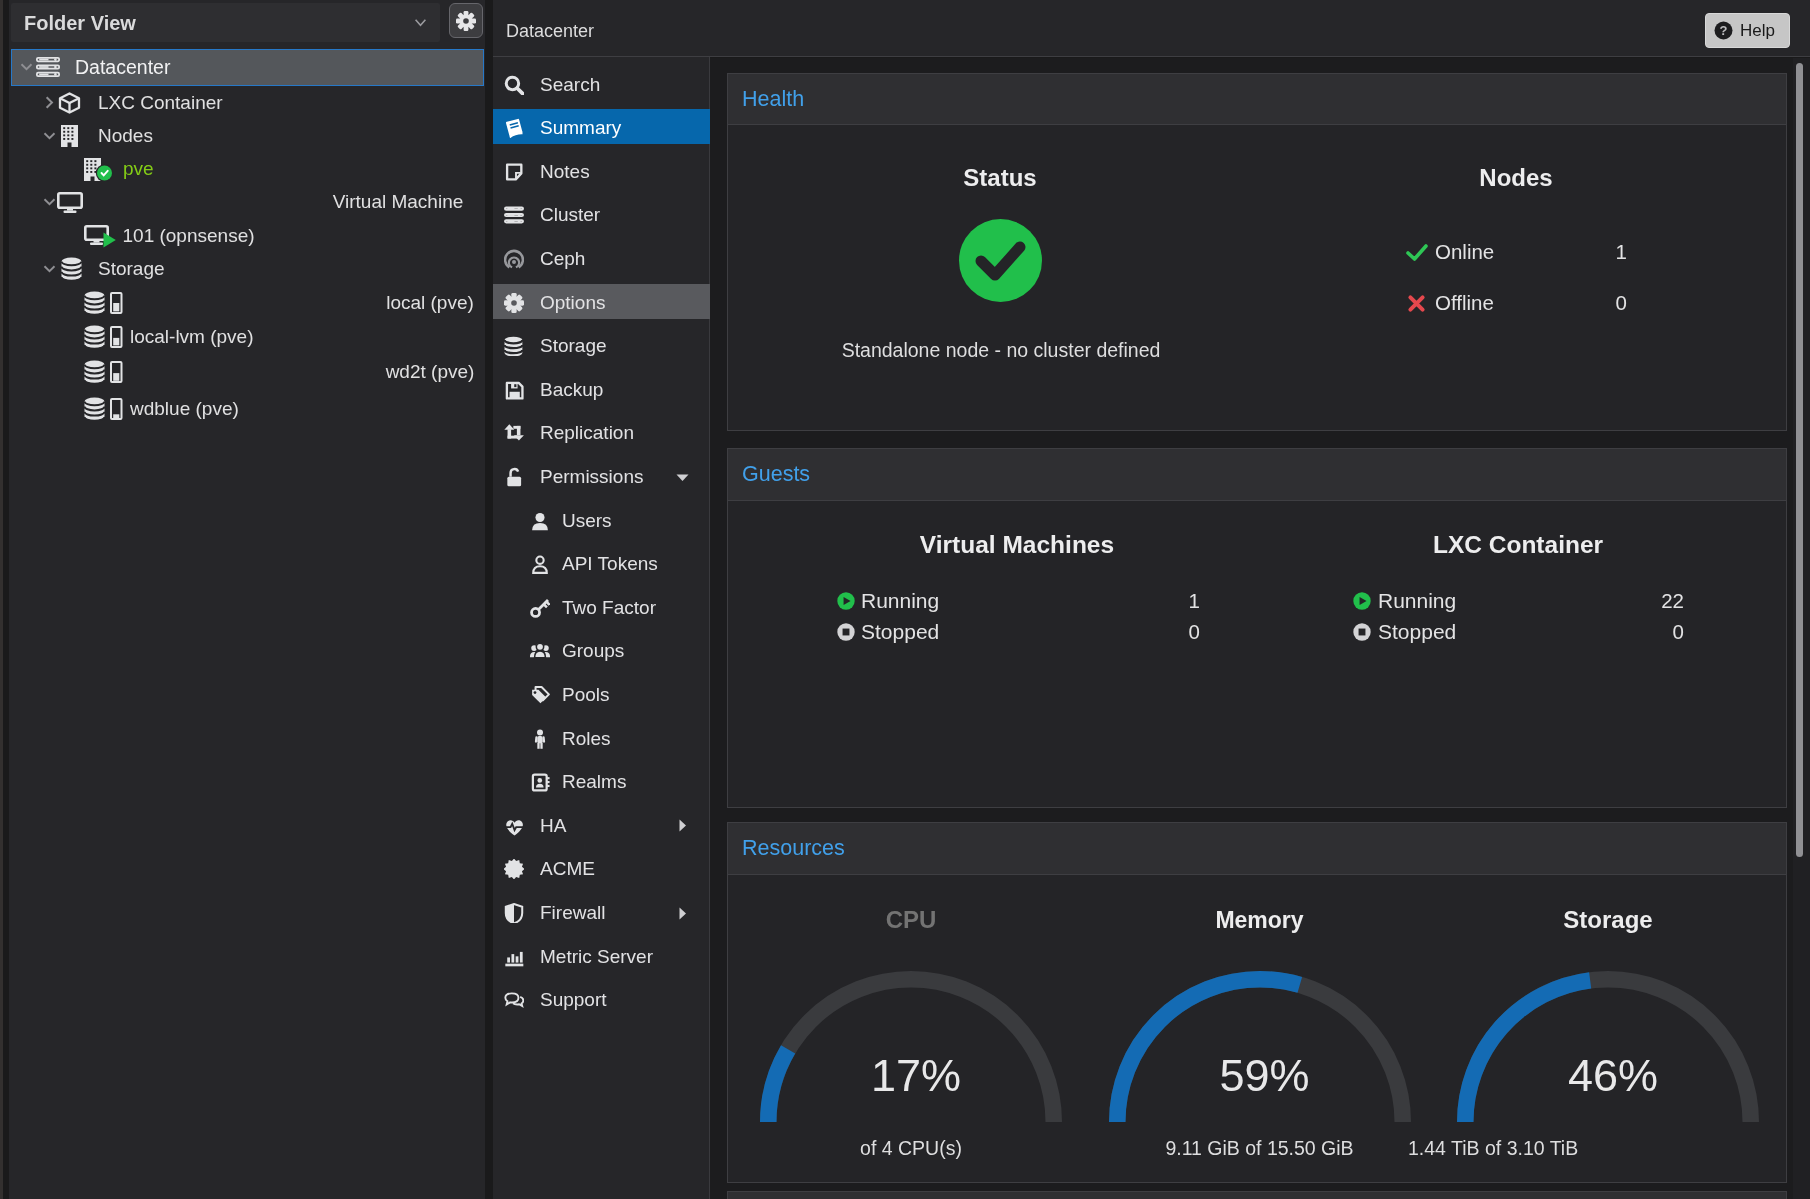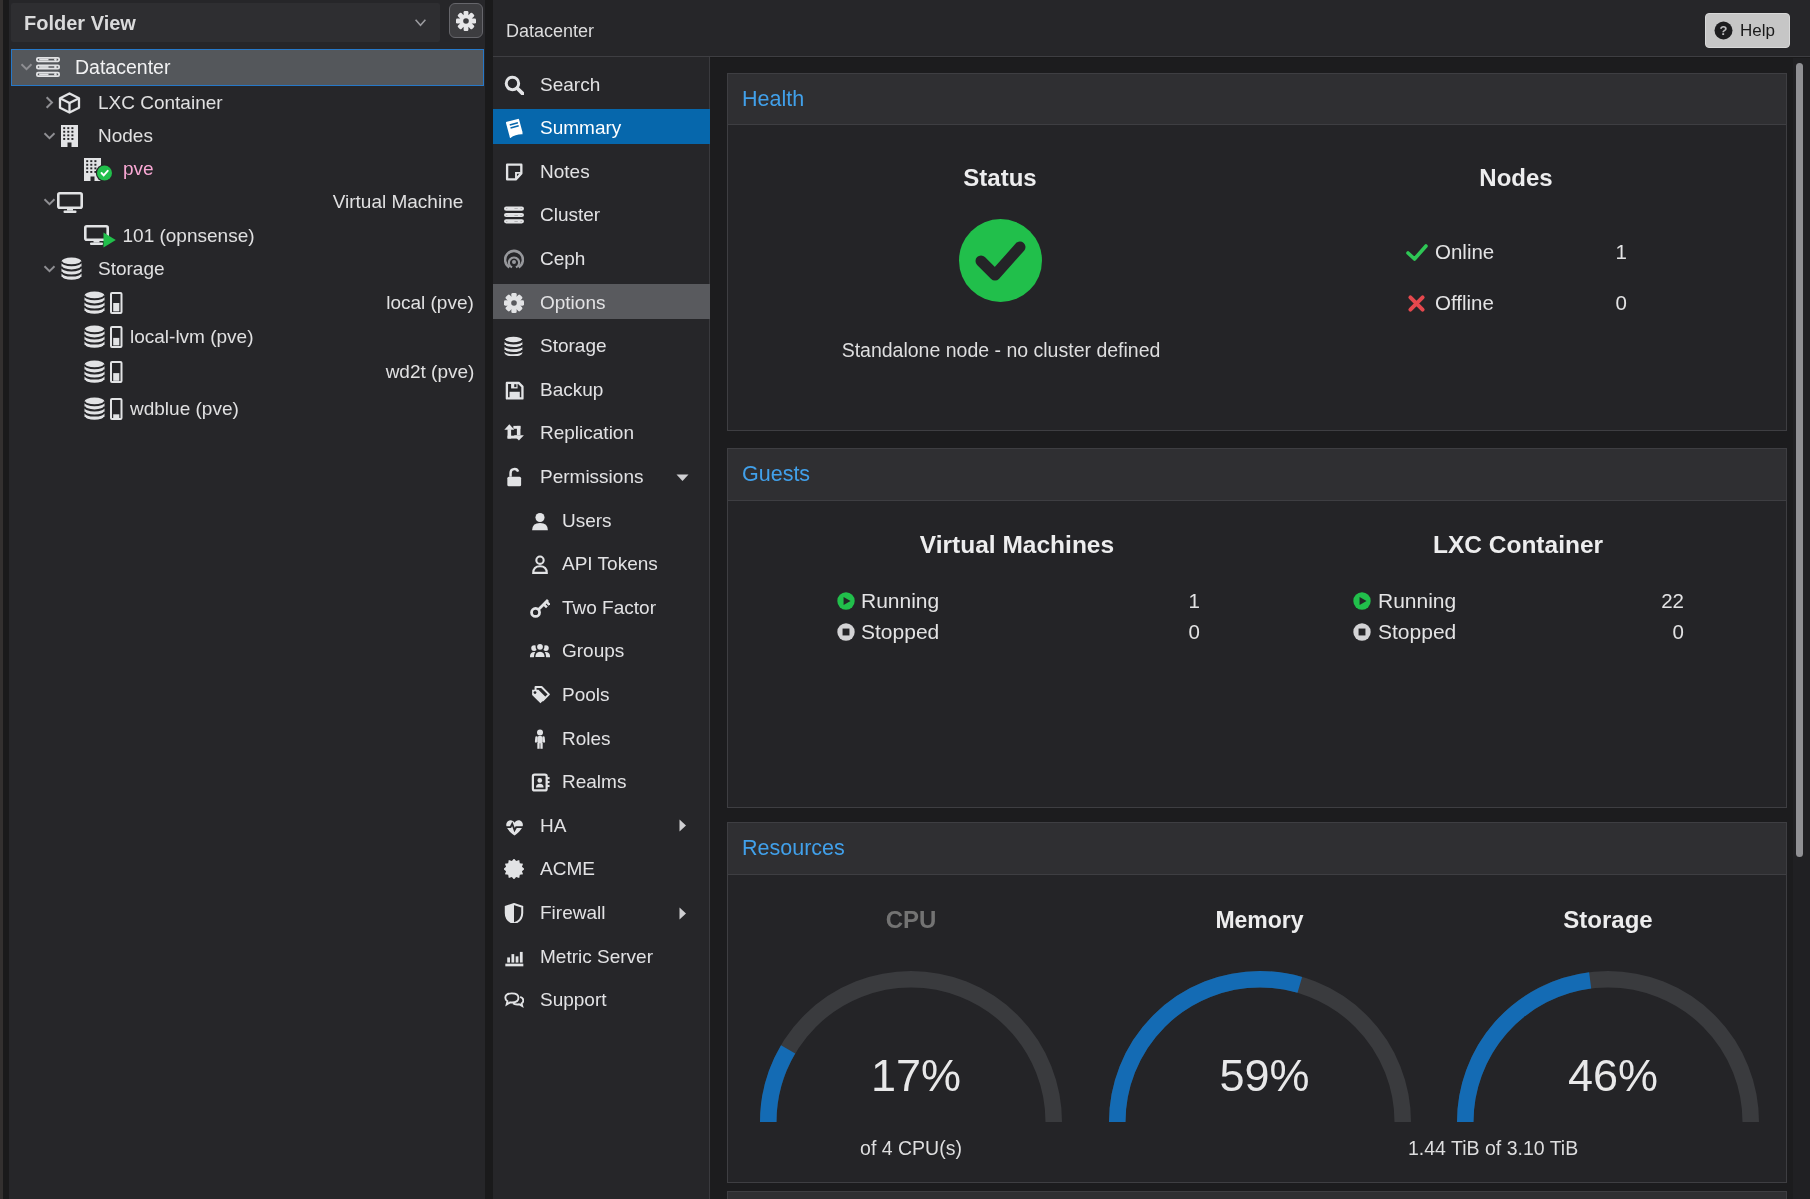--- a/index.html
+++ b/index.html
@@ -90,21 +90,21 @@
       <rect x="6.3" y="9.4" width="2" height="1.9" fill="#262629"></rect>
       <rect x="10.4" y="9.4" width="2" height="1.9" fill="#262629"></rect>
       <rect x="2.2" y="13.0" width="2" height="1.9" fill="#262629"></rect>
       <rect x="6.3" y="13.0" width="2" height="1.9" fill="#262629"></rect>
       <rect x="10.4" y="13.0" width="2" height="1.9" fill="#262629"></rect>
       <rect x="6.5" y="18.5" width="4" height="4.5" fill="#262629"></rect>
       <circle cx="20.5" cy="15" r="8.7" fill="#262629"></circle>
       <circle cx="20.5" cy="15" r="7.5" fill="#21bf4b"></circle>
       <path d="M17.5 15 l2.2 2.4 l4 -4.6" stroke="#fff" stroke-width="1.9" fill="none" stroke-linecap="round"></path>
     </svg>
-<div class="abs" style="left:123px;top:156.3px;width:600px;height:26px;font-size:19px;color:#f9a8d4;font-weight:normal;text-align:left;line-height:26px;letter-spacing:0;">pve</div>
+<div class="abs" style="left:123px;top:156.3px;width:600px;height:26px;font-size:19px;color:#84cc16;font-weight:normal;text-align:left;line-height:26px;letter-spacing:0;">pve</div>
 <svg class="abs" style="left:42.5px;top:197.3px" width="13" height="10" viewBox="0 0 11 9">
       <path d="M1 2 L5.5 6.5 L10 2" fill="none" stroke="#8f8f93" stroke-width="1.7"></path>
     </svg>
 <svg class="abs" style="left:57px;top:192.3px" width="26" height="21" viewBox="0 0 26 21">
       <rect x="1.3" y="1.3" width="23.4" height="14.4" rx="1.5" fill="none" stroke="#e2e3e5" stroke-width="2.6"></rect>
       <rect x="10.0" y="16" width="6" height="2.6" fill="#e2e3e5"></rect>
       <rect x="6.5" y="18.6" width="13" height="2.4" rx="1" fill="#e2e3e5"></rect>
     </svg>
 <div class="abs" style="left:98px;top:189.3px;width:600px;height:26px;font-size:19px;color:#e0e0e1;font-weight:normal;text-align:center;line-height:26px;letter-spacing:0;">Virtual Machine</div>
 <svg class="abs" style="left:84px;top:225px" width="36" height="26" viewBox="0 0 36 26">
@@ -413,19 +413,20 @@
       <path d="M 27.25 170 A 142.75 142.75 0 0 1 312.75 170" fill="none" stroke="#146bb4" stroke-width="16.5" pathLength="100" stroke-dasharray="17 200"></path>
     </svg>
 <div class="abs" style="left:716px;top:1048.0px;width:400px;height:56px;font-size:45px;color:#e8e8e9;font-weight:normal;text-align:center;line-height:56px;letter-spacing:0;">17%</div>
 <div class="abs" style="left:711px;top:1134.0px;width:400px;height:28px;font-size:19.5px;color:#dededf;font-weight:normal;text-align:center;line-height:28px;letter-spacing:0;">of 4 CPU(s)</div>
 <div class="abs" style="left:1059.5px;top:904.0px;width:400px;height:32px;font-size:23px;color:#ededee;font-weight:bold;text-align:center;line-height:32px;letter-spacing:0;">Memory</div>
 <svg class="abs" style="left:1089.5px;top:952px" width="340" height="180" viewBox="0 0 340 180">
       <path d="M 27.25 170 A 142.75 142.75 0 0 1 312.75 170" fill="none" stroke="#3a3b3e" stroke-width="16.5"></path>
       <path d="M 27.25 170 A 142.75 142.75 0 0 1 312.75 170" fill="none" stroke="#146bb4" stroke-width="16.5" pathLength="100" stroke-dasharray="59 200"></path>
     </svg>
 <div class="abs" style="left:1064.5px;top:1048.0px;width:400px;height:56px;font-size:45px;color:#e8e8e9;font-weight:normal;text-align:center;line-height:56px;letter-spacing:0;">59%</div>
+<div class="abs" style="left:1059.5px;top:1134.0px;width:400px;height:28px;font-size:19.5px;color:#dededf;font-weight:normal;text-align:center;line-height:28px;letter-spacing:0;">9.11 GiB of 15.50 GiB</div>
 <div class="abs" style="left:1408px;top:904.0px;width:400px;height:32px;font-size:24px;color:#ededee;font-weight:bold;text-align:center;line-height:32px;letter-spacing:0;">Storage</div>
 <svg class="abs" style="left:1438px;top:952px" width="340" height="180" viewBox="0 0 340 180">
       <path d="M 27.25 170 A 142.75 142.75 0 0 1 312.75 170" fill="none" stroke="#3a3b3e" stroke-width="16.5"></path>
       <path d="M 27.25 170 A 142.75 142.75 0 0 1 312.75 170" fill="none" stroke="#146bb4" stroke-width="16.5" pathLength="100" stroke-dasharray="46 200"></path>
     </svg>
 <div class="abs" style="left:1413px;top:1048.0px;width:400px;height:56px;font-size:45px;color:#e8e8e9;font-weight:normal;text-align:center;line-height:56px;letter-spacing:0;">46%</div>
 <div class="abs" style="left:1408px;top:1134.0px;width:400px;height:28px;font-size:19.5px;color:#dededf;font-weight:normal;text-align:left;line-height:28px;letter-spacing:0;">1.44 TiB of 3.10 TiB</div>
 </div>
 </body></html>

